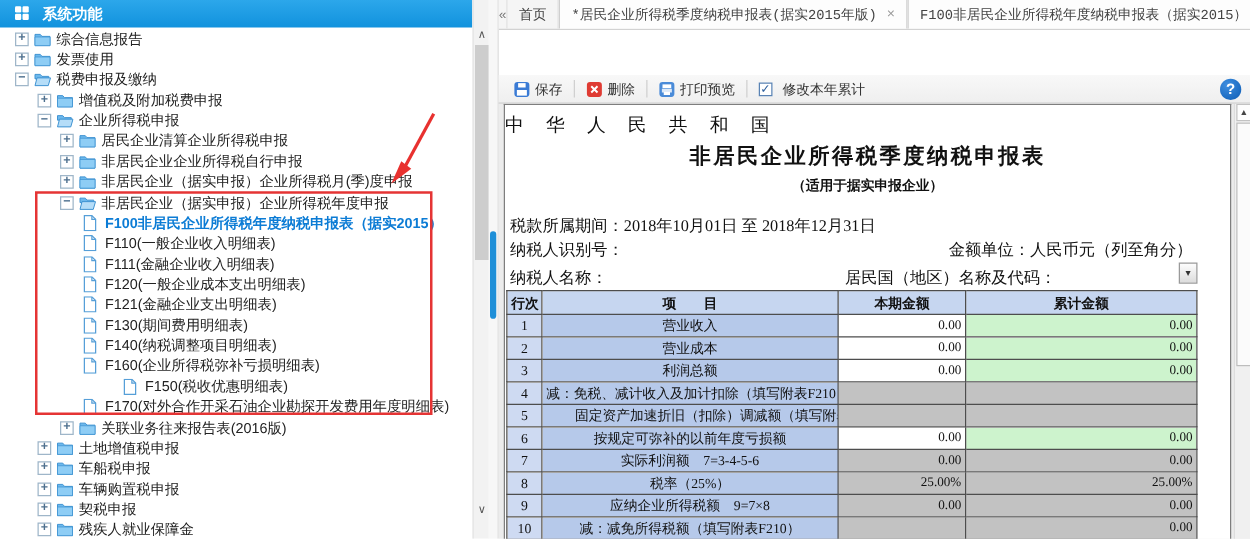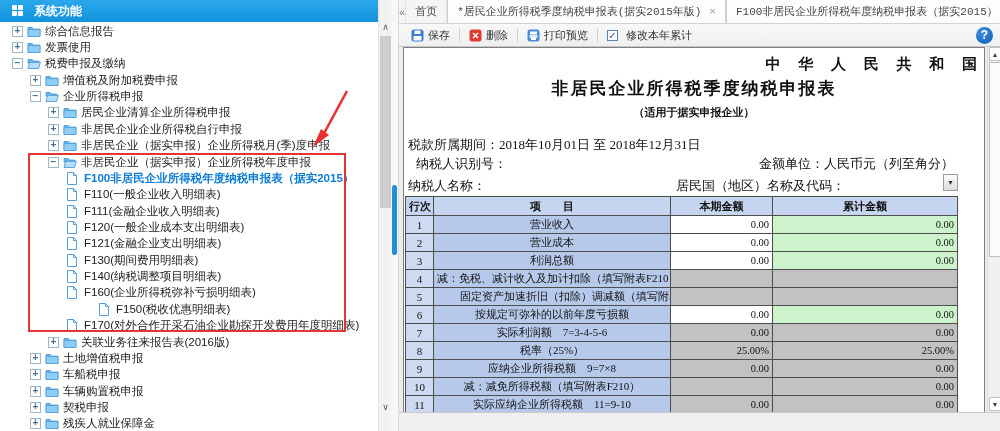--- a/index.html
+++ b/index.html
@@ -38,38 +38,38 @@
   .main { position:absolute; left:398px; top:0; width:602px; height:431px; border-left:1px solid #dcdcdc; background:#fff; }
   .tabbar { height:24px; background:#f5f5f5; border-bottom:1px solid #d2d2d2; display:flex; align-items:stretch;
             font-size:11px; color:#444; overflow:hidden; }
   .tab-nav { width:26px; display:flex; align-items:center; justify-content:center; color:#777; font-size:11px; cursor:pointer; }
   .tab { display:flex; align-items:center; padding:0 9px; white-space:nowrap; cursor:pointer; }
   .tab.plain { border-right:1px solid #e2e2e2; border-left:1px solid #e2e2e2; }
   .tab.boxed { background:#fdfdfd; border:1px solid #cfcfcf; border-top:none; border-bottom:none;font-family:Liberation Mono, monospace; }
   .tab .close { margin-left:8px; color:#999; font-size:11px; }
 
   .toolbar { height:23px; background:linear-gradient(#f8f8f8,#efefef); border-bottom:1px solid #c6c6c6;
-             display:flex; align-items:center; padding:0 7px; font-size:11px; color:#333; }
+             display:flex; align-items:center; padding:0 7px; font-size:11px; color:#333;margin-top:36px; }
   .tbtn { display:flex; align-items:center; gap:4px; padding:2px 5px; cursor:pointer; }
   .tsep { width:1px; height:14px; background:#d0d0d0; margin:0 4px; }
   .cbx { width:11px; height:11px; border:1px solid #5a83b4; background:#fff; color:#2b5d9b; font-size:10px;
          line-height:9px; text-align:center; margin-right:4px; }
   .help { margin-left:auto; width:17px; height:17px; border-radius:50%; background:radial-gradient(circle at 35% 30%,#3e8ee0,#0d5cb4);
           color:#fff; font-weight:bold; font-size:12px; display:flex; align-items:center; justify-content:center; cursor:pointer; }
 
   .content { position:relative; height:365px; background:#ececec; overflow:hidden; }
   .paper { position:absolute; left:4px; top:0; width:582px; height:365px; background:#fff;
            border:1px solid #7e7e7e; border-bottom:none; overflow:hidden;
            font-family:"Liberation Serif","DejaVu Serif",serif; color:#111; }
-  .t1 { margin-top:7px; text-align:right; font-size:15px; font-weight:bold; letter-spacing:7px; }
+  .t1 { margin-top:7px; text-align:left; font-size:15px; font-weight:normal; letter-spacing:7px; }
   .t2 { margin-top:3px; text-align:center; font-size:17px; font-weight:bold; letter-spacing:2px; }
   .t3 { margin-top:5px; text-align:center; font-size:11px; font-weight:bold; }
   .fline { position:absolute; font-size:13px; white-space:nowrap; }
   .period { left:4px; top:88px; }
-  .idrow  { left:12px; top:107px; }
+  .idrow  { left:4px; top:107px; }
   .unit   { right:30px; top:107px; }
   .namerow{ left:4px; top:129px; }
   .country{ left:272px; top:129px; }
   .combo { position:absolute; left:539px; top:126px; width:15px; height:17px; background:linear-gradient(#fdfdfd,#dcdcdc);
            border:1px solid #9a9a9a; font-size:7px; color:#333; display:flex; align-items:center; justify-content:center; cursor:pointer; }
 
   table.tax { position:absolute; left:1px; top:148px; width:553px; border-collapse:collapse; table-layout:fixed;
               font-size:11px; }
   .tax th, .tax td { border:1px solid #4d4d4d; overflow:hidden; white-space:nowrap; padding:0 3px; }
   .tax th { height:19px; background:#c6d6f0; font-weight:bold; }

